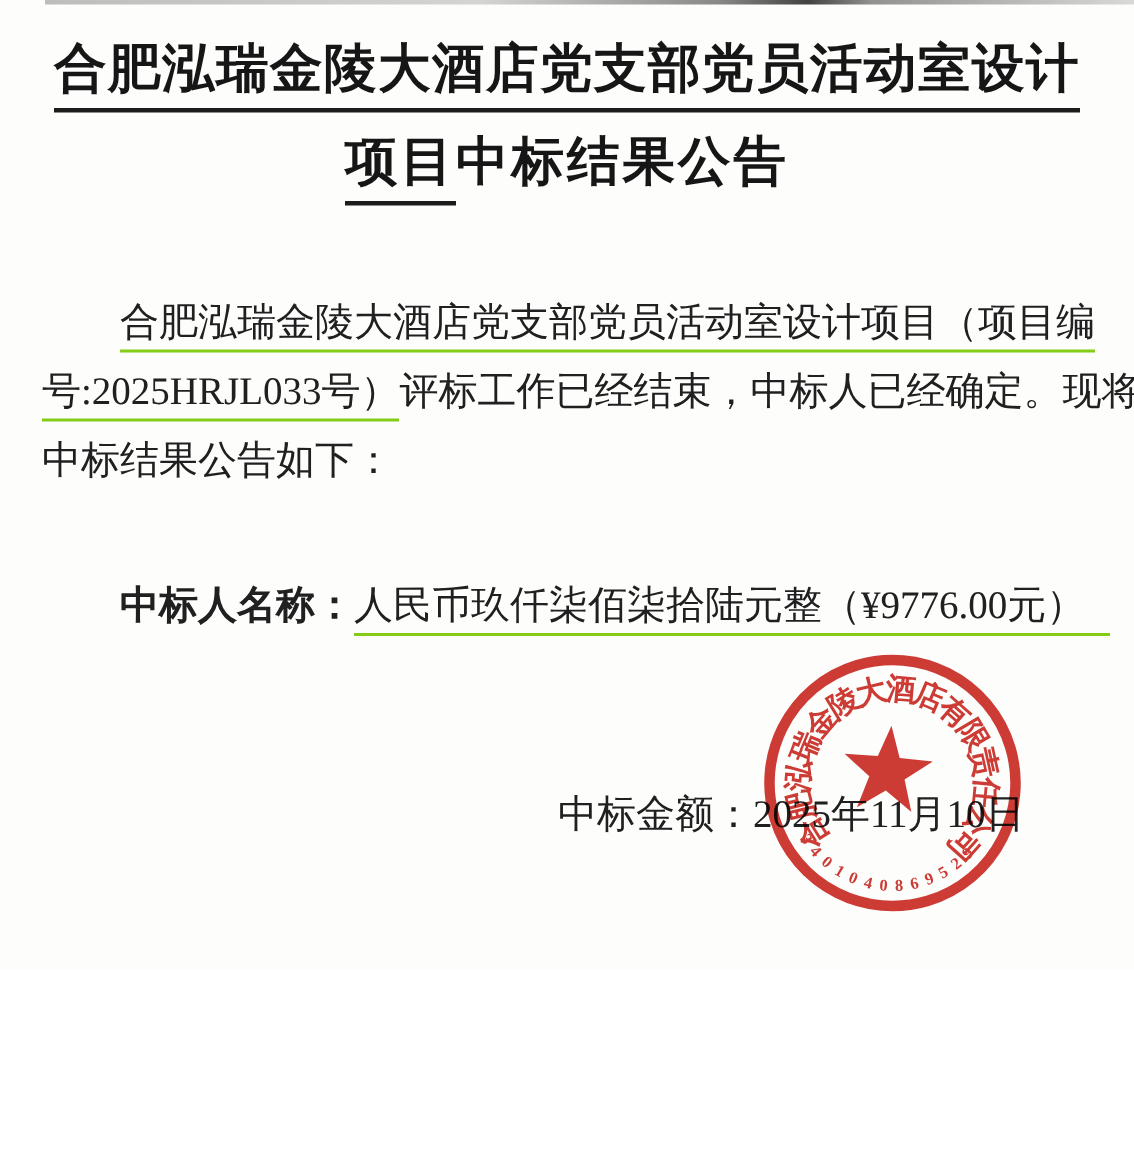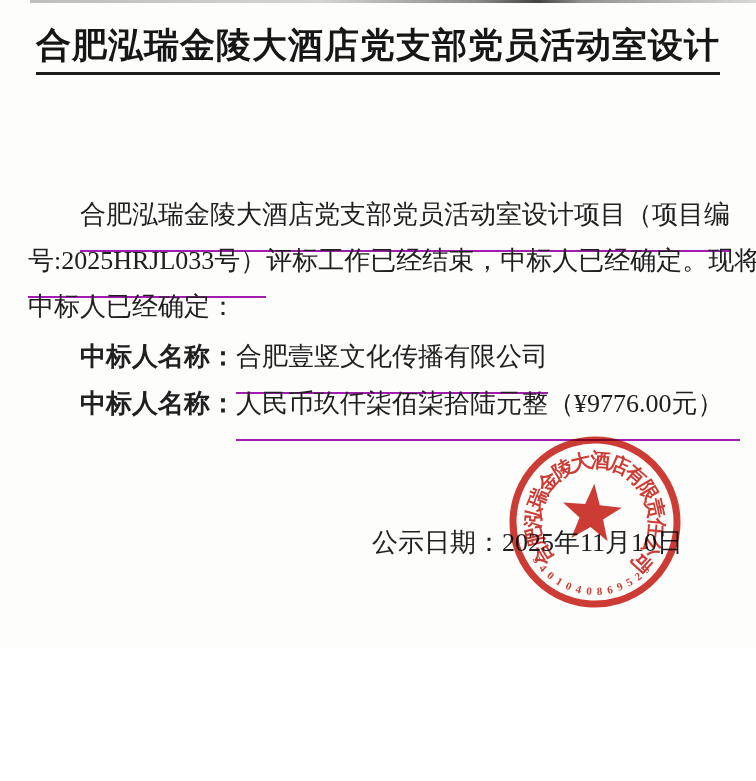--- a/index.html
+++ b/index.html
@@ -27,21 +27,21 @@
       rgba(40,40,40,.5) 76%, rgba(110,110,110,.25) 100%);
   }
 
   .title-line{left:0;width:100%;text-align:center;font-weight:bold;
     font-size:35px;letter-spacing:1px;color:#161616;}
   .title-line-1{top:26px;}
   .title-line-2{top:88px;letter-spacing:2px;}
   .u-title{border-bottom:3px solid #1c1c1c;padding-bottom:7px;}
 
   .body-line{font-size:26px;color:#202020;}
-  .u{border-bottom:2px solid #a21caf;padding-bottom:21px;}
+  .u{border-bottom:2px solid #84cc16;padding-bottom:4px;}
   .p1{top:200px;left:80px;}
   .p2{top:246px;left:28px;}
   .p3{top:292px;left:28px;}
   .winner-line{top:342px;left:80px;}
   .amount-line{top:389px;left:80px;}
   .date-line{top:528px;left:372px;}
   .lbl{font-weight:bold;}
   .pad-right{padding-right:16px;font-family:Liberation Serif, serif;}
 
   
@@ -59,41 +59,41 @@
 </head>
 <body>
 
 <div class="page">
 
   <div class="scan-streak"></div>
 
   <div class="abs title-line title-line-1">
     <span class="u-title">合肥泓瑞金陵大酒店党支部党员活动室设计</span>
   </div>
+  <div class="abs title-line title-line-2">
+    <span class="u-title">项目</span><span>中标结果公告</span>
+  </div>
 
   <div class="abs body-line p1">
     <span class="u">合肥泓瑞金陵大酒店党支部党员活动室设计项目（项目编</span>
   </div>
   <div class="abs body-line p2">
     <span class="u">号:2025HRJL033号）</span><span>评标工作已经结束，中标人已经确定。现将</span>
   </div>
   <div class="abs body-line p3">
-    <span>中标人已经确定：</span>
+    <span>中标结果公告如下：</span>
   </div>
 
-  <div class="abs body-line winner-line">
-    <span class="lbl">中标人名称：</span><span class="u">合肥壹竖文化传播有限公司</span>
-  </div>
 
   <div class="abs body-line amount-line">
     <span class="lbl">中标人名称：</span><span class="u pad-right">人民币玖仟柒佰柒拾陆元整（¥9776.00元）</span>
   </div>
 
   <div class="abs body-line date-line">
-    <span>公示日期：</span><span>2025年11月10日</span>
+    <span>中标金额：</span><span>2025年11月10日</span>
   </div>
 
   <svg class="seal" viewBox="-100 -100 200 200" aria-hidden="true">
     <g transform="rotate(5)">
       <circle r="82" fill="none" stroke="var(--seal)" stroke-width="7"></circle>
       <g transform="translate(-4,-7)">
         <polygon fill="var(--seal)" points="0,-31 7.3,-10 29.5,-9.6 11.8,3.9 18.2,25.1 0,12.4 -18.2,25.1 -11.8,3.9 -29.5,-9.6 -7.3,-10"></polygon>
       </g>
       <g class="company">
           <text x="-49.5" y="37.3" transform="rotate(-127.0 -49.5 37.3)">合</text>

